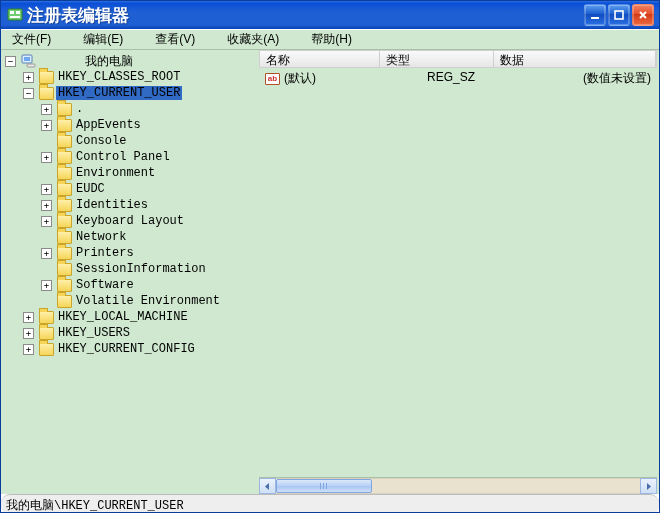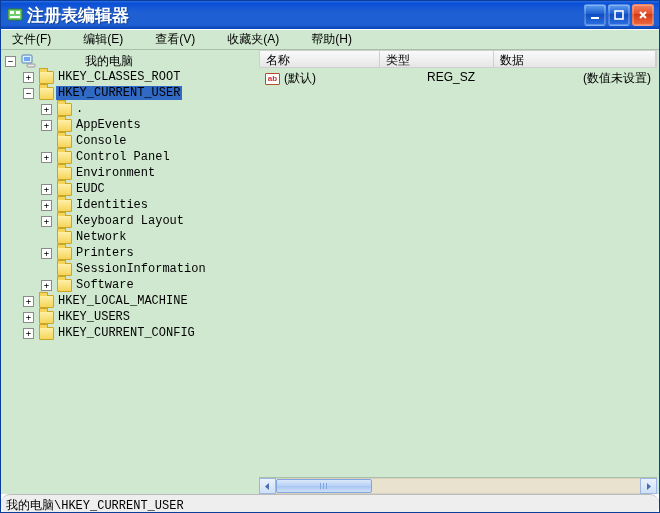--- a/index.html
+++ b/index.html
@@ -345,20 +345,27 @@
                     <span class="label">SessionInformation</span>
                   </div>
                 </li>
               <li class="node">
                   <div class="row">
                     <span class="toggler">+</span>
                     <span class="icon-folder closed"></span>
                     <span class="label">Software</span>
                   </div>
                 </li>
+              <li class="node">
+                  <div class="row">
+                    <span class="toggler blank"></span>
+                    <span class="icon-folder closed"></span>
+                    <span class="label">Volatile Environment</span>
+                  </div>
+                </li>
             </ul>
           </li>
           <li class="node">
             <div class="row">
               <span class="toggler">+</span>
               <span class="icon-folder closed"></span>
               <span class="label">HKEY_LOCAL_MACHINE</span>
             </div>
           </li>
           <li class="node">

